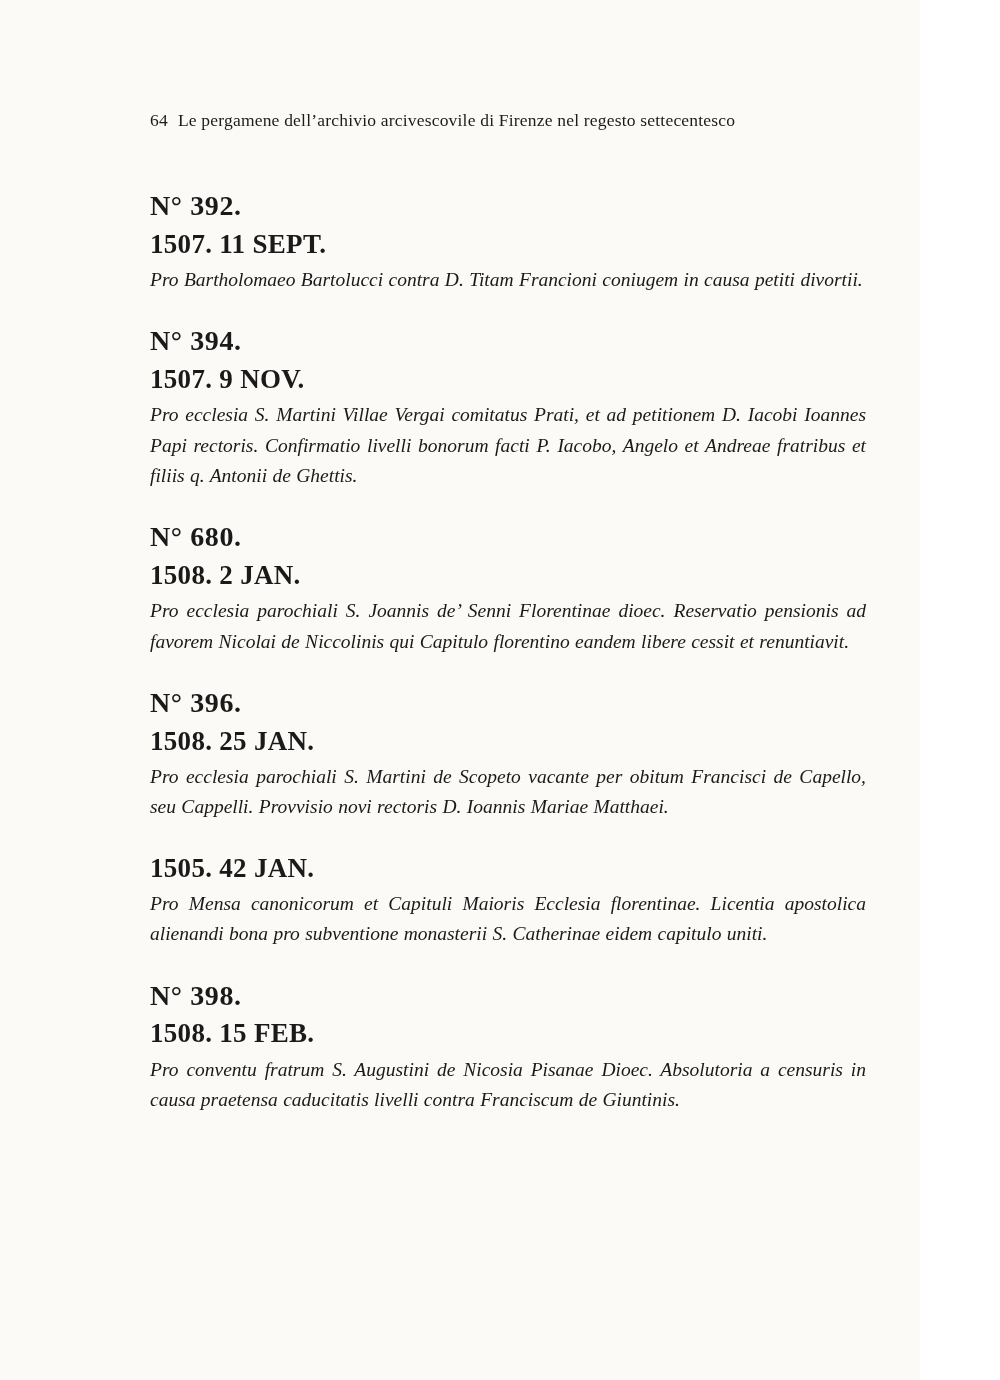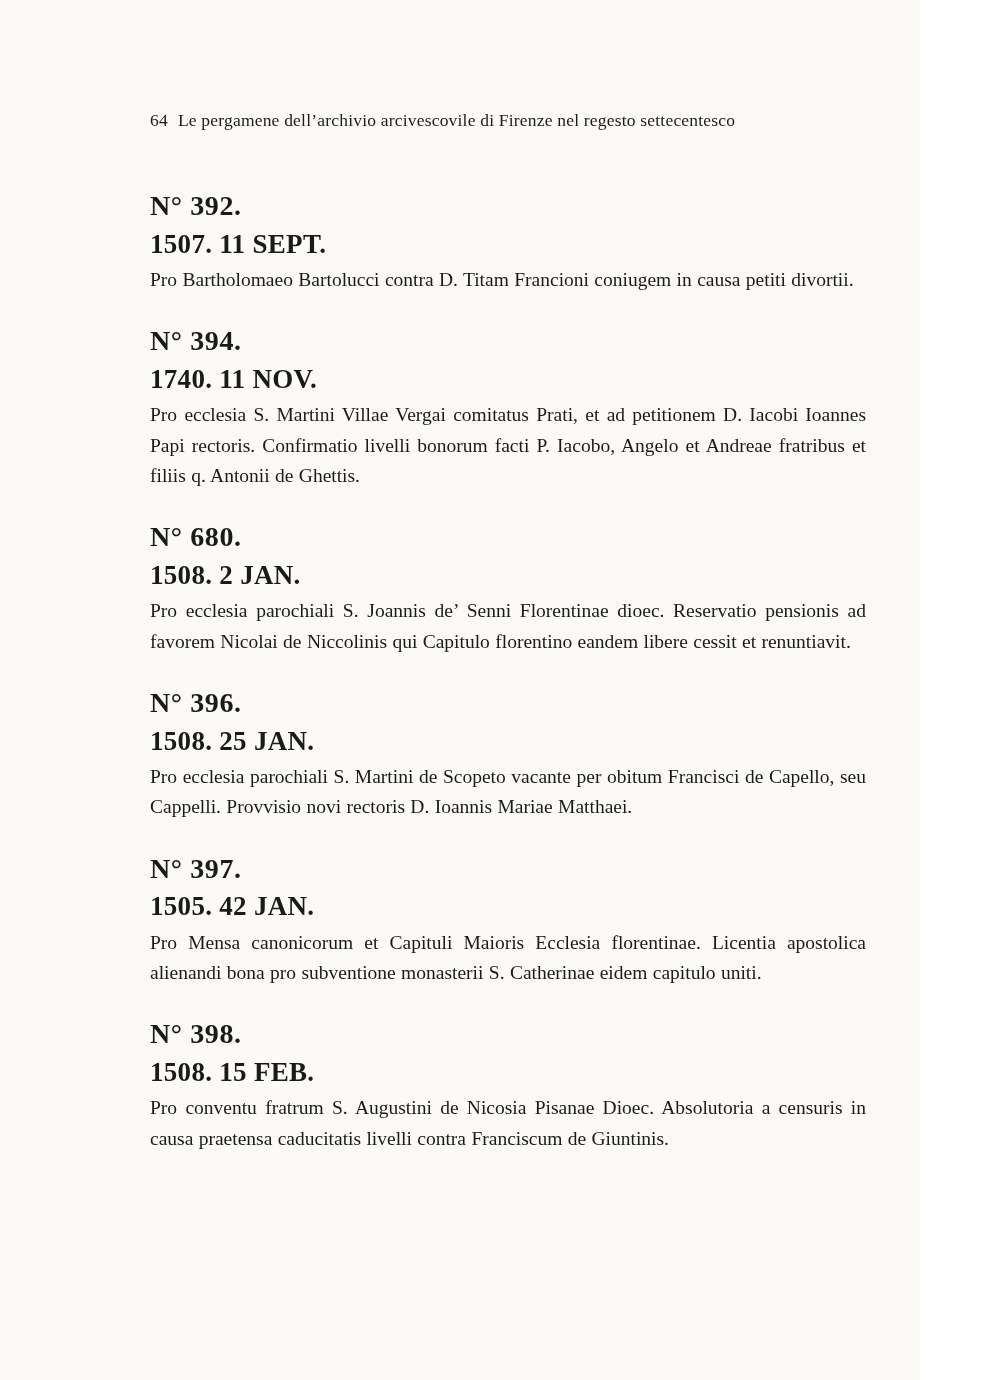--- a/index.html
+++ b/index.html
@@ -49,20 +49,21 @@
   }
   .entry-date {
     font-family: "Liberation Serif", serif;
     font-weight: bold;
     font-size: 27px;
     letter-spacing: 0.3px;
     line-height: 1.38;
   }
   .entry-body {
     font-family: "Liberation Serif", serif;
+    font-style: italic;
     font-size: 19.5px;
     line-height: 1.56;
     text-align: justify;
     margin-top: 2px;
     word-spacing: 0.5px;
   }
 </style>
 </head>
 <body>
 
@@ -75,38 +76,37 @@
 
     <div class="entry">
       <div class="entry-number">N° 392.</div>
       <div class="entry-date">1507. 11 SEPT.</div>
       <div class="entry-body">Pro Bartholomaeo Bartolucci contra D. Titam Francioni coniugem in causa petiti divortii.</div>
     </div>
 
 
     <div class="entry">
       <div class="entry-number">N° 394.</div>
-      <div class="entry-date">1740. 11 NOV.</div>
+      <div class="entry-date">1507. 9 NOV.</div>
       <div class="entry-body">Pro ecclesia S. Martini Villae Vergai comitatus Prati, et ad petitionem D. Iacobi Ioannes Papi rectoris. Confirmatio livelli bonorum facti P. Iacobo, Angelo et Andreae fratribus et filiis q. Antonii de Ghettis.</div>
     </div>
 
     <div class="entry">
       <div class="entry-number">N° 680.</div>
       <div class="entry-date">1508. 2 JAN.</div>
       <div class="entry-body">Pro ecclesia parochiali S. Joannis de’ Senni Florentinae dioec. Reservatio pensionis ad favorem Nicolai de Niccolinis qui Capitulo florentino eandem libere cessit et renuntiavit.</div>
     </div>
 
     <div class="entry">
       <div class="entry-number">N° 396.</div>
       <div class="entry-date">1508. 25 JAN.</div>
       <div class="entry-body">Pro ecclesia parochiali S. Martini de Scopeto vacante per obitum Francisci de Capello, seu Cappelli. Provvisio novi rectoris D. Ioannis Mariae Matthaei.</div>
     </div>
 
     <div class="entry">
-      <div class="entry-number">N° 397.</div>
       <div class="entry-date">1505. 42 JAN.</div>
       <div class="entry-body">Pro Mensa canonicorum et Capituli Maioris Ecclesia florentinae. Licentia apostolica alienandi bona pro subventione monasterii S. Catherinae eidem capitulo uniti.</div>
     </div>
 
     <div class="entry">
       <div class="entry-number">N° 398.</div>
       <div class="entry-date">1508. 15 FEB.</div>
       <div class="entry-body">Pro conventu fratrum S. Augustini de Nicosia Pisanae Dioec. Absolutoria a censuris in causa praetensa caducitatis livelli contra Franciscum de Giuntinis.</div>
     </div>
 

